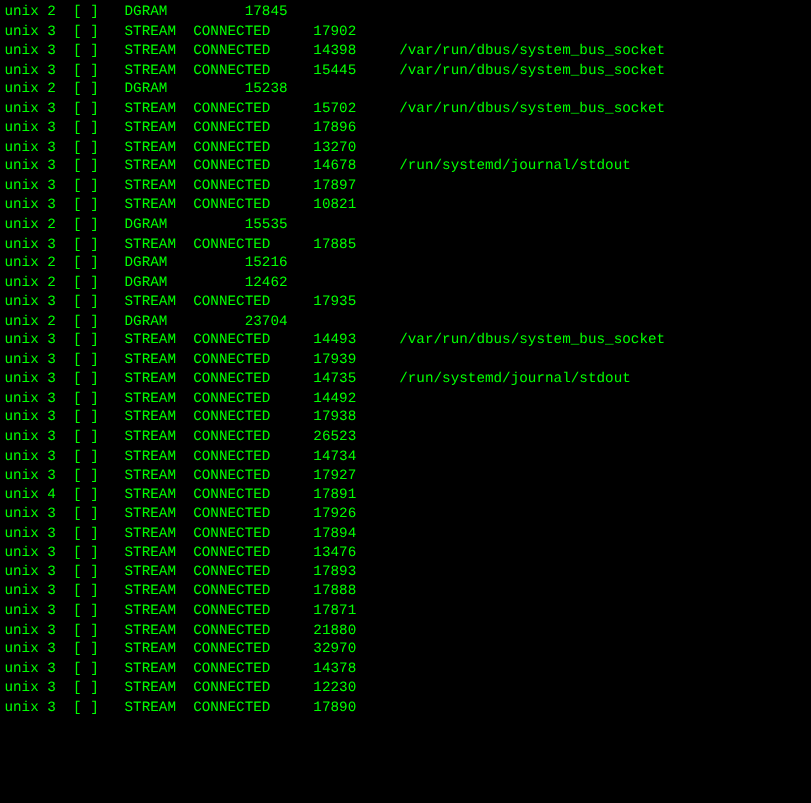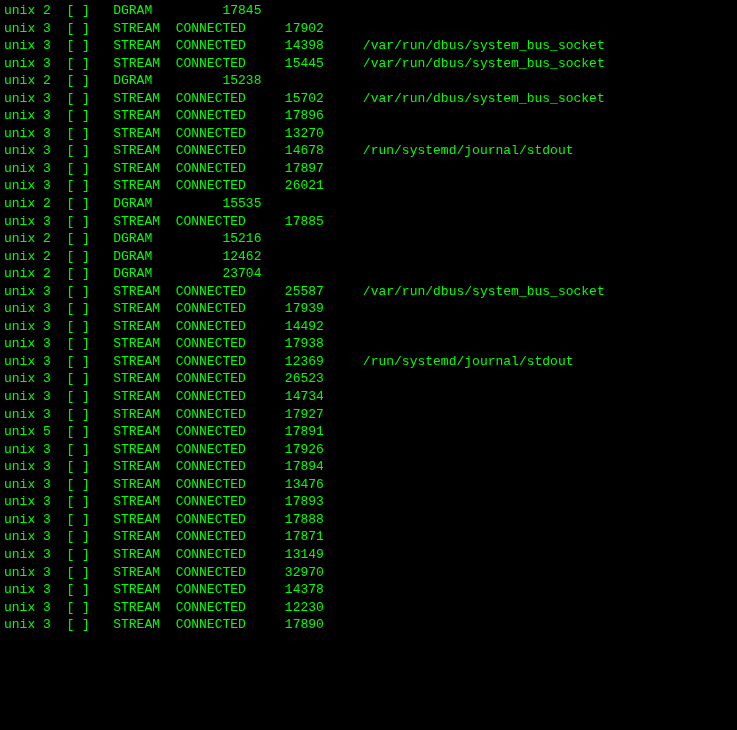--- a/index.html
+++ b/index.html
@@ -37,41 +37,42 @@
       <div class="line">unix 2  [ ]   DGRAM         17845     </div>
       <div class="line">unix 3  [ ]   STREAM  CONNECTED     17902     </div>
       <div class="line">unix 3  [ ]   STREAM  CONNECTED     14398     /var/run/dbus/system_bus_socket</div>
       <div class="line">unix 3  [ ]   STREAM  CONNECTED     15445     /var/run/dbus/system_bus_socket</div>
       <div class="line">unix 2  [ ]   DGRAM         15238     </div>
       <div class="line">unix 3  [ ]   STREAM  CONNECTED     15702     /var/run/dbus/system_bus_socket</div>
       <div class="line">unix 3  [ ]   STREAM  CONNECTED     17896     </div>
       <div class="line">unix 3  [ ]   STREAM  CONNECTED     13270     </div>
       <div class="line">unix 3  [ ]   STREAM  CONNECTED     14678     /run/systemd/journal/stdout</div>
       <div class="line">unix 3  [ ]   STREAM  CONNECTED     17897     </div>
-      <div class="line">unix 3  [ ]   STREAM  CONNECTED     26021     </div>
+      <div class="line">unix 3  [ ]   STREAM  CONNECTED     10821     </div>
       <div class="line">unix 2  [ ]   DGRAM         15535     </div>
       <div class="line">unix 3  [ ]   STREAM  CONNECTED     17885     </div>
       <div class="line">unix 2  [ ]   DGRAM         15216     </div>
       <div class="line">unix 2  [ ]   DGRAM         12462     </div>
+      <div class="line">unix 3  [ ]   STREAM  CONNECTED     17935     </div>
       <div class="line">unix 2  [ ]   DGRAM         23704     </div>
-      <div class="line">unix 3  [ ]   STREAM  CONNECTED     25587     /var/run/dbus/system_bus_socket</div>
+      <div class="line">unix 3  [ ]   STREAM  CONNECTED     14493     /var/run/dbus/system_bus_socket</div>
       <div class="line">unix 3  [ ]   STREAM  CONNECTED     17939     </div>
+      <div class="line">unix 3  [ ]   STREAM  CONNECTED     14735     /run/systemd/journal/stdout</div>
       <div class="line">unix 3  [ ]   STREAM  CONNECTED     14492     </div>
       <div class="line">unix 3  [ ]   STREAM  CONNECTED     17938     </div>
-      <div class="line">unix 3  [ ]   STREAM  CONNECTED     12369     /run/systemd/journal/stdout</div>
       <div class="line">unix 3  [ ]   STREAM  CONNECTED     26523     </div>
       <div class="line">unix 3  [ ]   STREAM  CONNECTED     14734     </div>
       <div class="line">unix 3  [ ]   STREAM  CONNECTED     17927     </div>
-      <div class="line">unix 5  [ ]   STREAM  CONNECTED     17891     </div>
+      <div class="line">unix 4  [ ]   STREAM  CONNECTED     17891     </div>
       <div class="line">unix 3  [ ]   STREAM  CONNECTED     17926     </div>
       <div class="line">unix 3  [ ]   STREAM  CONNECTED     17894     </div>
       <div class="line">unix 3  [ ]   STREAM  CONNECTED     13476     </div>
       <div class="line">unix 3  [ ]   STREAM  CONNECTED     17893     </div>
       <div class="line">unix 3  [ ]   STREAM  CONNECTED     17888     </div>
       <div class="line">unix 3  [ ]   STREAM  CONNECTED     17871     </div>
-      <div class="line">unix 3  [ ]   STREAM  CONNECTED     13149     </div>
+      <div class="line">unix 3  [ ]   STREAM  CONNECTED     21880     </div>
       <div class="line">unix 3  [ ]   STREAM  CONNECTED     32970     </div>
       <div class="line">unix 3  [ ]   STREAM  CONNECTED     14378     </div>
       <div class="line">unix 3  [ ]   STREAM  CONNECTED     12230     </div>
       <div class="line">unix 3  [ ]   STREAM  CONNECTED     17890     </div>
     </div>
 
 </div>
 
 </body></html>

